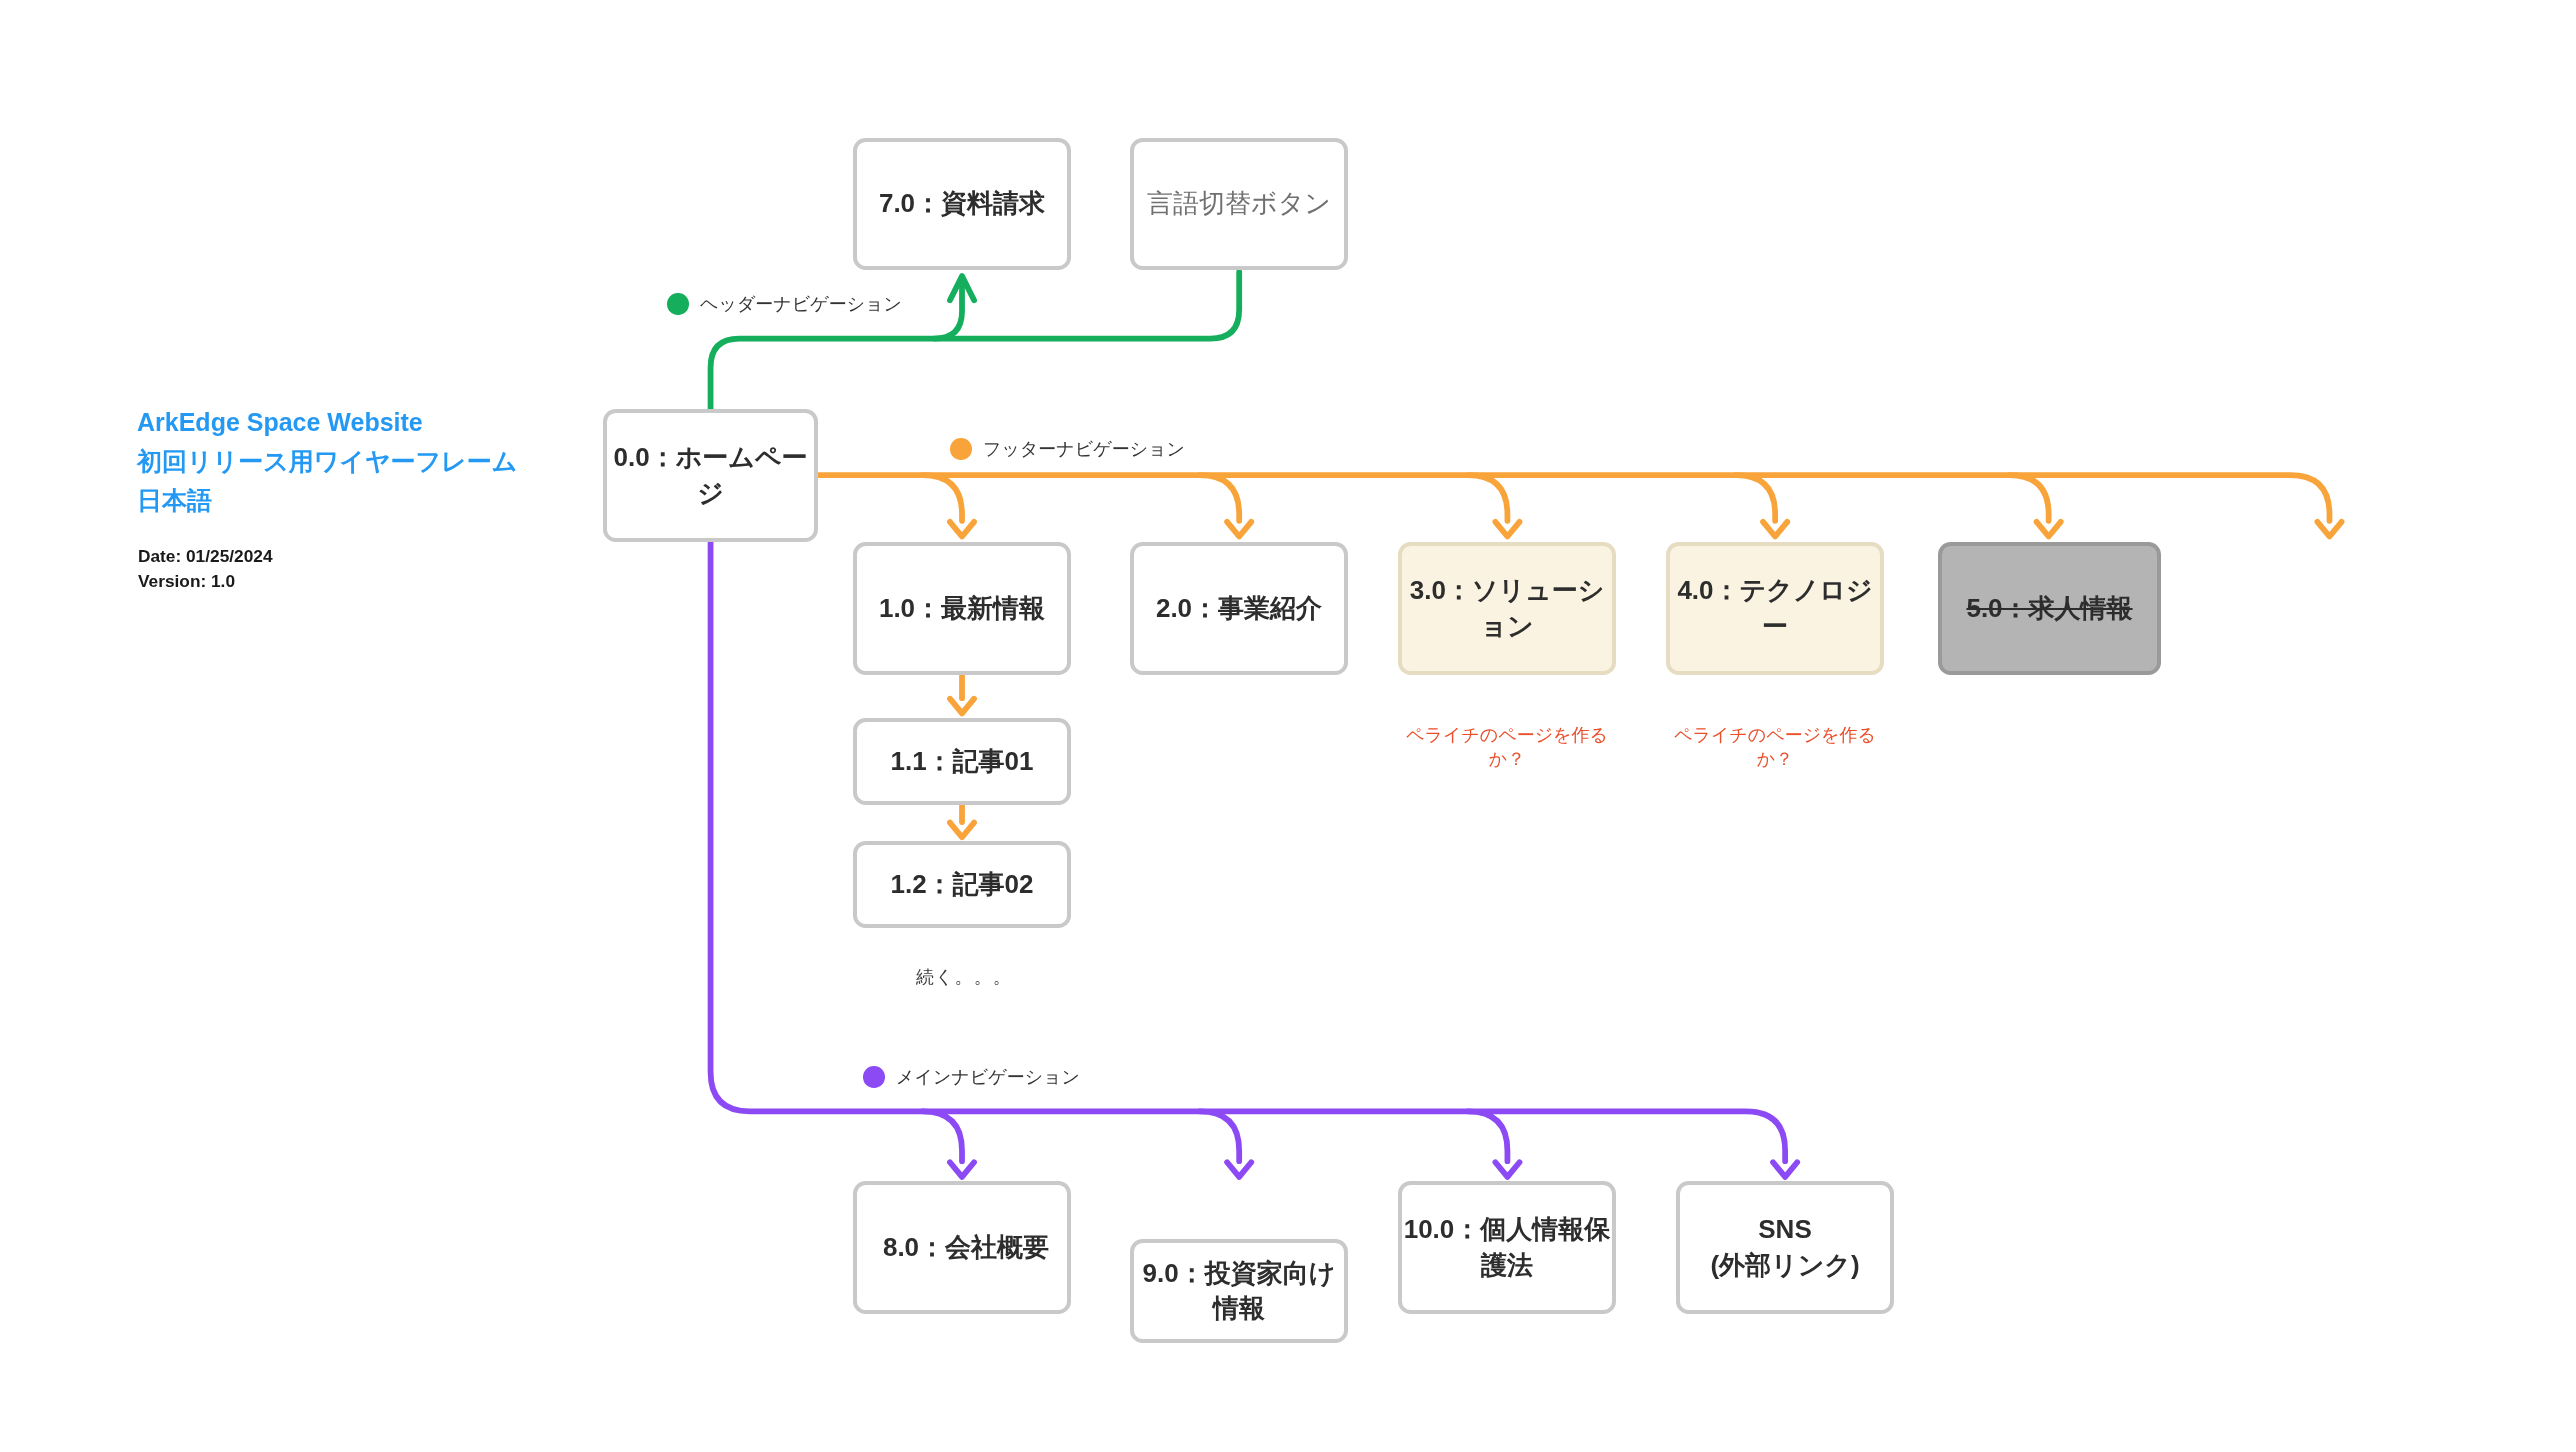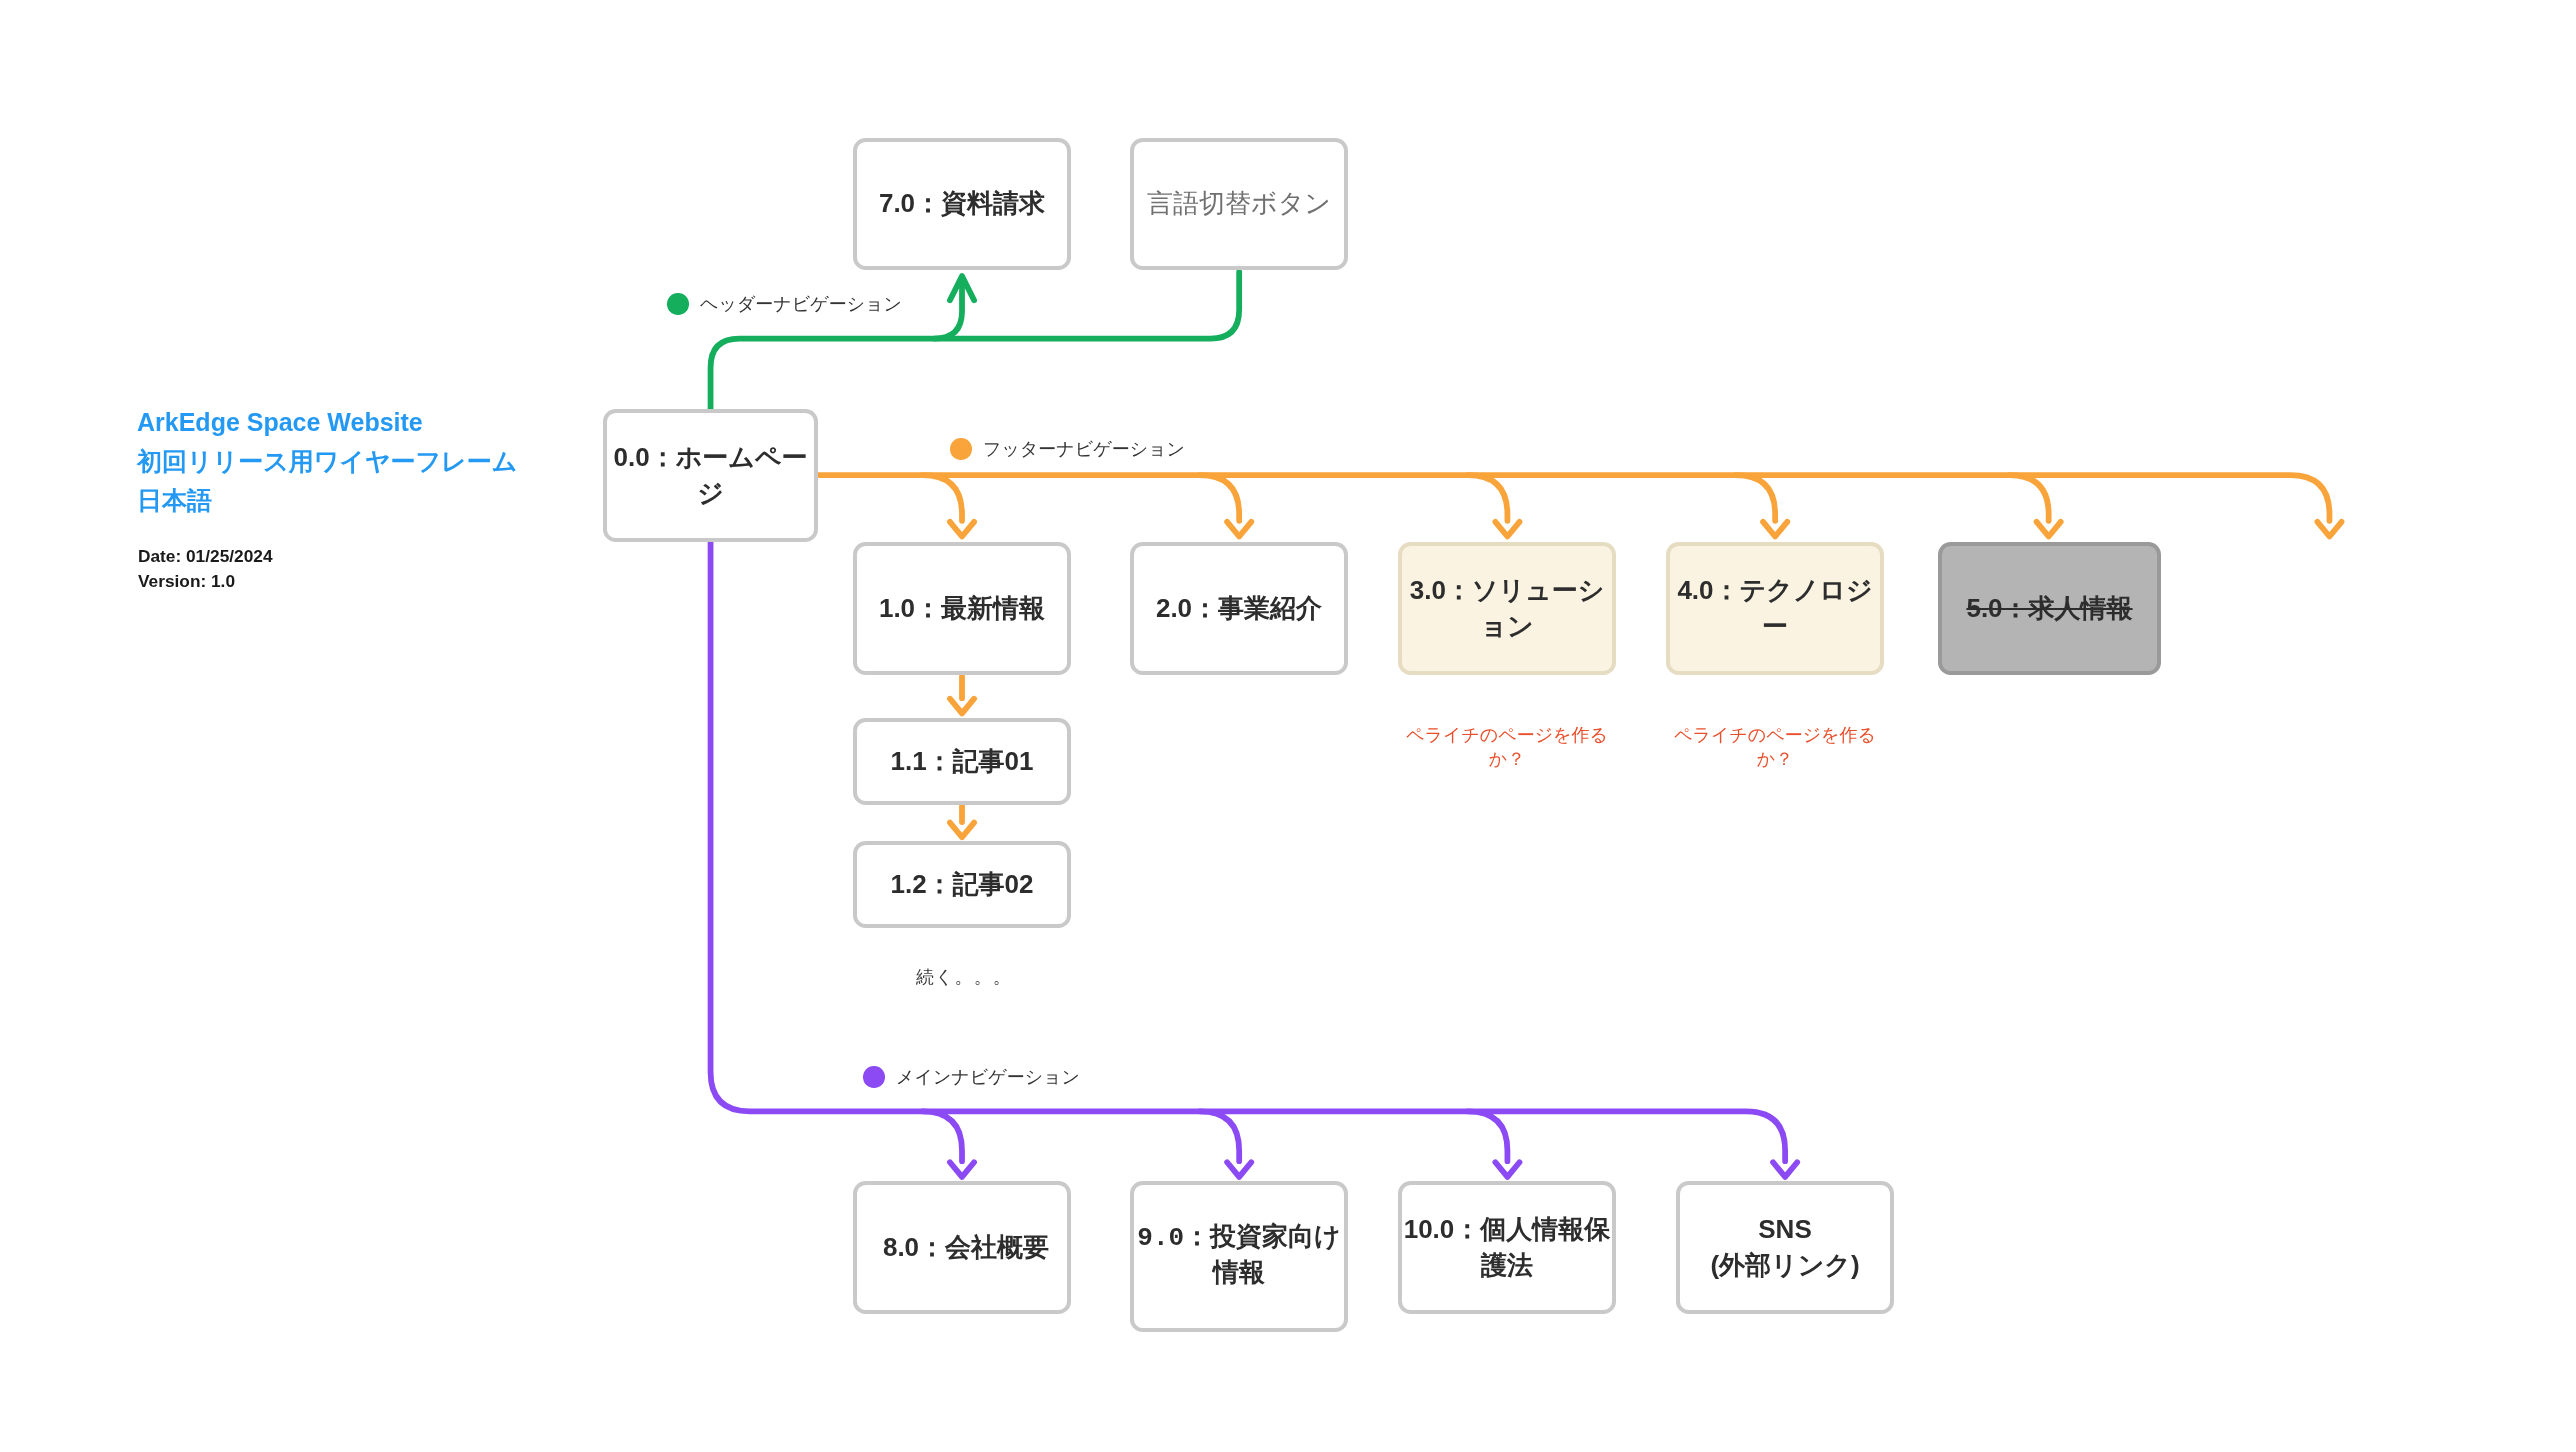--- a/index.html
+++ b/index.html
@@ -144,21 +144,21 @@
     <span class="lbl">1.2：記事02</span>
   </div>
   <div class="continue-note" style="left:916px;top:959px;margin-top:6px;">続く。。。</div>
 
   <div class="note" style="left:1398px;top:723px;width:218px;">ペライチのページを作るか？</div>
   <div class="note" style="left:1666px;top:723px;width:218px;">ペライチのページを作るか？</div>
 
   <div class="node" style="left:853px;top:1181px;width:218px;height:133px;padding-left:8px;">
     <span class="lbl">8.0：会社概要</span>
   </div>
-  <div class="node" style="left:1130px;top:1181px;width:218px;height:151px;font-family:Liberation Mono, monospace;">
+  <div class="node" style="left:1130px;top:1239px;width:218px;height:104px;">
     <span class="lbl">9.0：投資家向け情報</span>
   </div>
   <div class="node" style="left:1398px;top:1181px;width:218px;height:133px;">
     <span class="lbl">10.0：個人情報保護法</span>
   </div>
   <div class="node" style="left:1676px;top:1181px;width:218px;height:133px;flex-direction:column;">
     <span class="lbl">SNS</span>
     <span class="lbl">(外部リンク)</span>
   </div>
 

